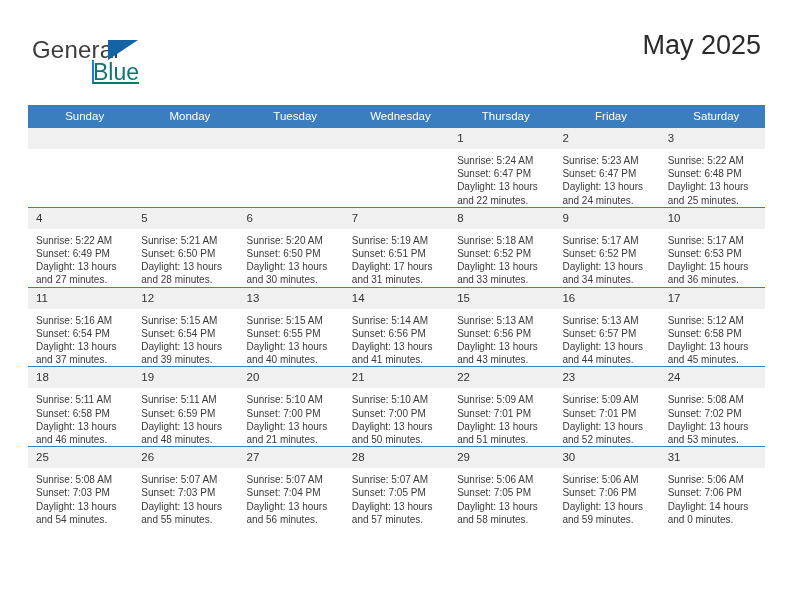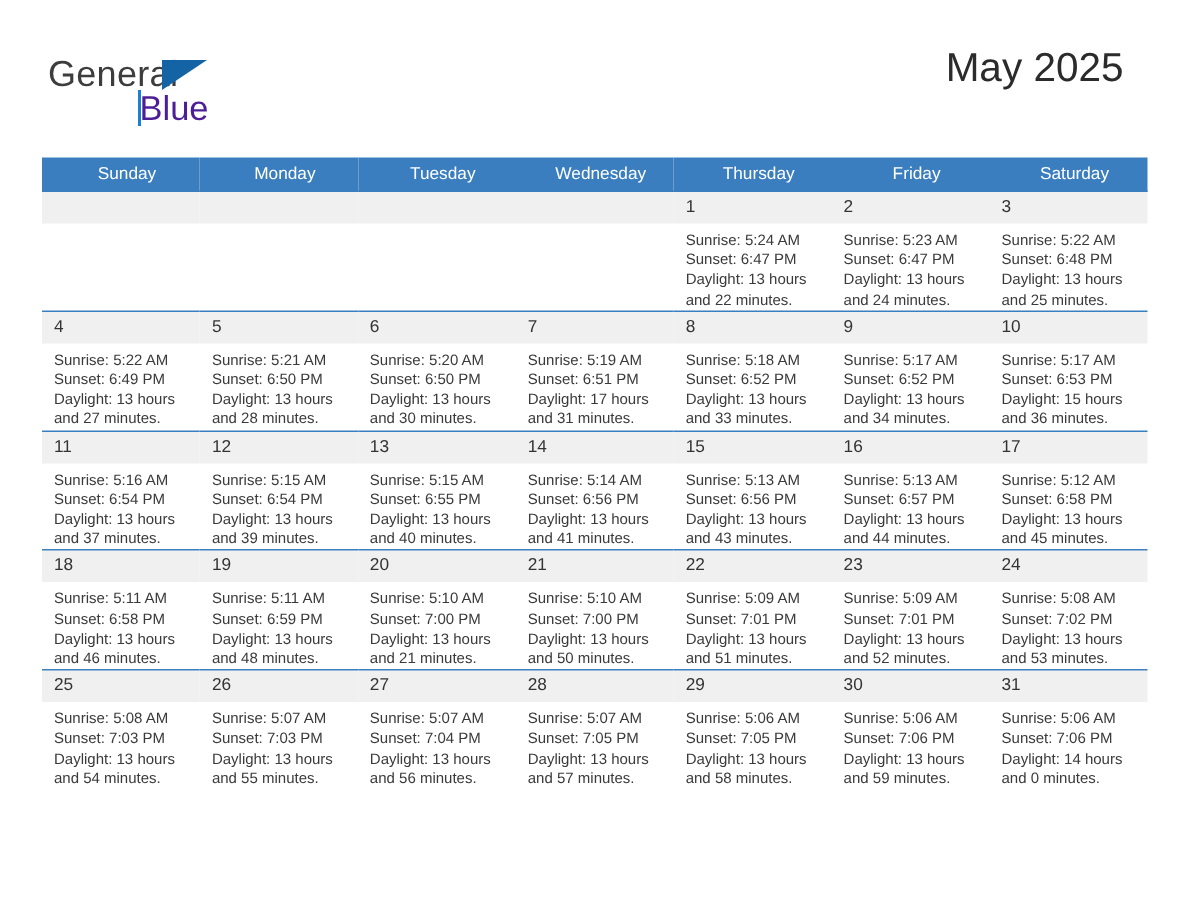--- a/index.html
+++ b/index.html
@@ -53,35 +53,36 @@
     width: 0;
     height: 0;
     border-left: 30px solid #1464a5;
     border-bottom: 20px solid transparent;
   }
   .brand-blue {
     position: absolute;
     left: 61px;
     top: 22px;
     font-size: 23px;
-    color: #4c1d95;
+    color: #0f766e;
     line-height: 28px;
+    text-decoration: underline;
   }
   .brand-bar {
     position: absolute;
     left: 60px;
     top: 24px;
     width: 2px;
     height: 24px;
     background: #1c7fd4;
   }
 
   .title-block {
     position: absolute;
-    right: 16px;
+    right: 4px;
     top: 0;
     text-align: center;
   }
   .cal-title {
     font-size: 27px;
     color: #2b2b2b;
     line-height: 34px;
     font-weight: normal;
     margin: 0;
     white-space: nowrap;

